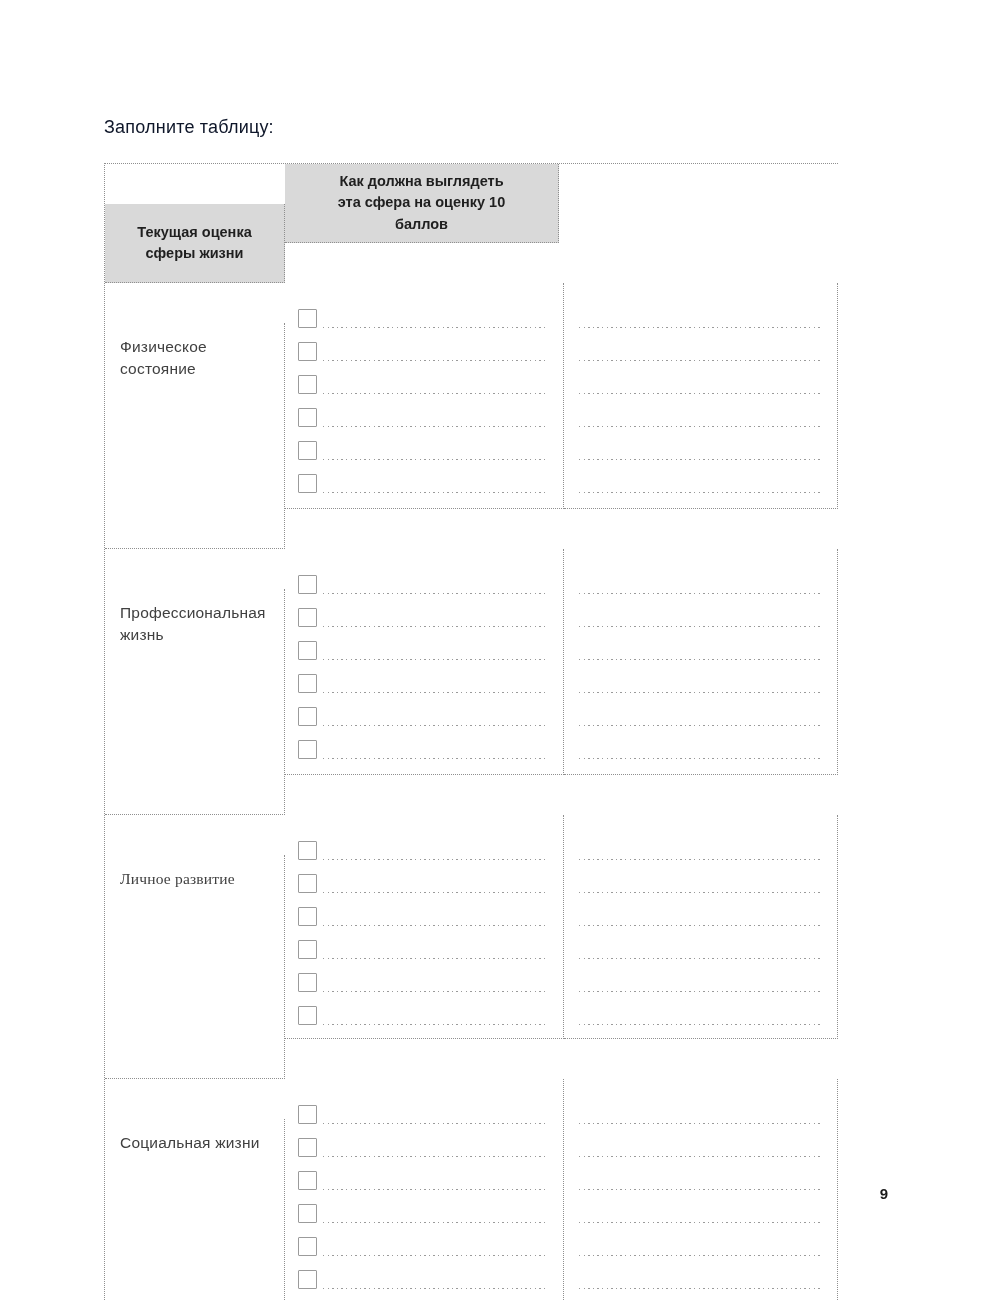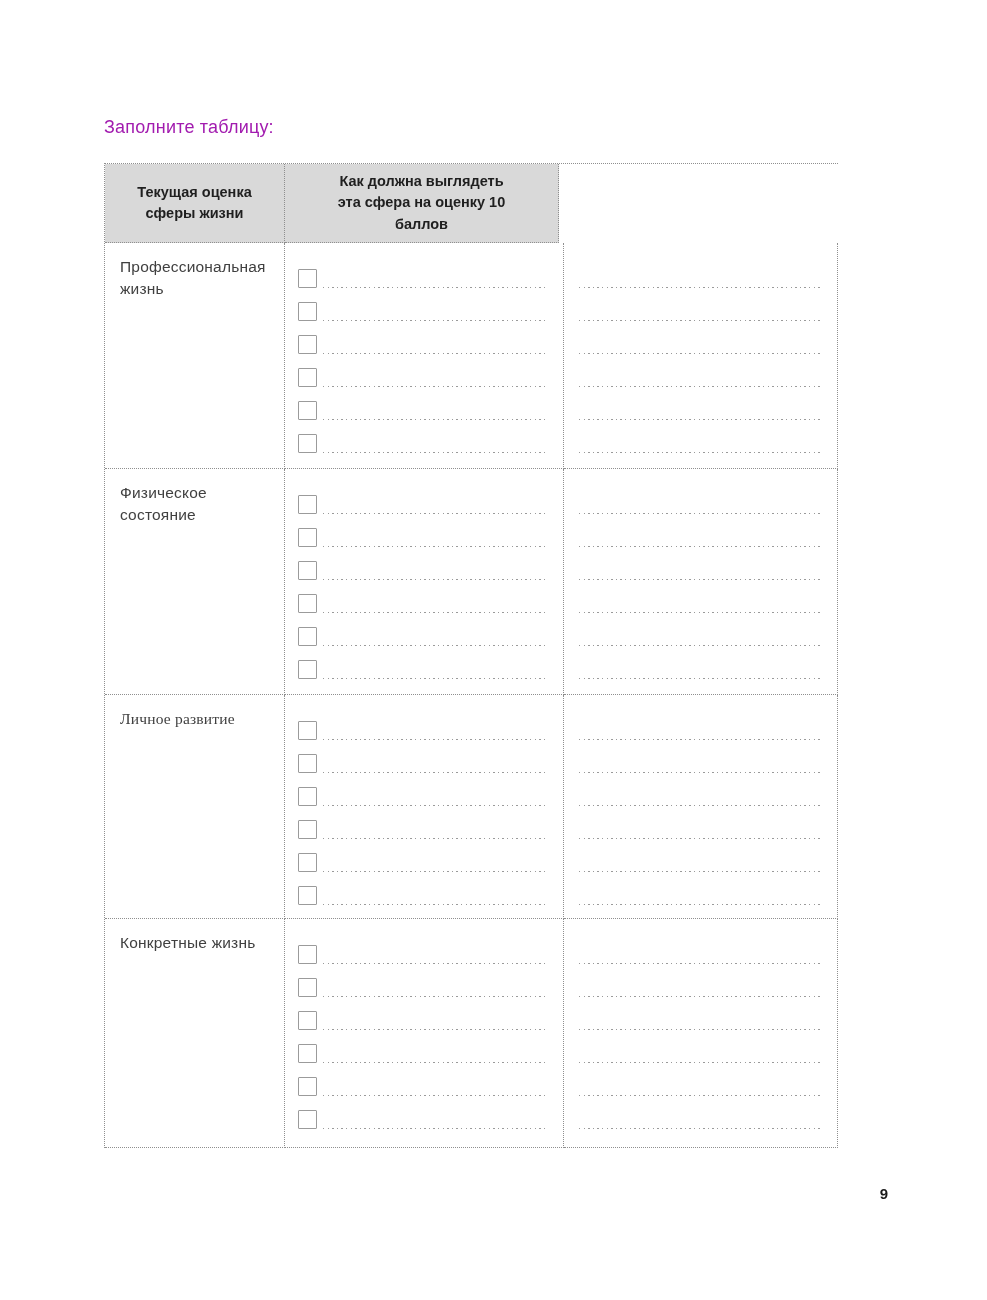--- a/index.html
+++ b/index.html
@@ -12,36 +12,36 @@
   }
   .page {
     position: absolute; inset: 0;
     background: #fff;
   }
   .instruction {
     position: absolute;
     left: 104px; top: 117px;
     font-size: 18px;
     font-weight: 400;
-    color: #a21caf;
+    color: #0f172a;
     letter-spacing: 0.2px;
   }
   .tbl {
     position: absolute;
     left: 104px; top: 163px;
     width: 734px;
     border-top: 1px dotted var(--dot);
     border-left: 1px dotted var(--dot);
   }
   .tr { display: flex; }
   .th, .td {
     border-right: 1px dotted var(--dot);
     border-bottom: 1px dotted var(--dot);
   }
-  .col1 { width: 180px; }
+  .col1 { width: 180px; margin-top: 40px; }
   .col2 { width: 280px; }
   .col3 { width: 274px; }
   .thead .th {
     height: 79px;
     background: var(--header-bg);
     display: flex; align-items: center; justify-content: center;
     text-align: center;
     font-size: 14.5px;
     font-weight: bold;
     color: #1f1f1f;
@@ -112,20 +112,60 @@
   <div class="tbl">
     <div class="tr thead">
       <div class="th col1">
         <span>Текущая оценка сферы жизни</span>
       </div>
       <div class="th col3">
         <span class="hwrap3">Как должна выглядеть эта сфера на оценку 10 баллов</span>
       </div>
     </div>
     <div id="table-body">
+  <div class="tr row-2">
+    <div class="td col1 label-cell">
+      <span>Физическое состояние</span>
+    </div>
+    <div class="td col2 pros-cell">
+            <div class="cb-item">
+              <span class="checkbox"></span>
+              <span class="wline"></span>
+            </div>
+            <div class="cb-item">
+              <span class="checkbox"></span>
+              <span class="wline"></span>
+            </div>
+            <div class="cb-item">
+              <span class="checkbox"></span>
+              <span class="wline"></span>
+            </div>
+            <div class="cb-item">
+              <span class="checkbox"></span>
+              <span class="wline"></span>
+            </div>
+            <div class="cb-item">
+              <span class="checkbox"></span>
+              <span class="wline"></span>
+            </div>
+            <div class="cb-item">
+              <span class="checkbox"></span>
+              <span class="wline"></span>
+            </div>
+          </div>
+    <div class="td col3 target-cell">
+            <div class="ans-line wline"></div>
+            <div class="ans-line wline"></div>
+            <div class="ans-line wline"></div>
+            <div class="ans-line wline"></div>
+            <div class="ans-line wline"></div>
+            <div class="ans-line wline"></div>
+          </div>
+  </div>
+
   <div class="tr row-1">
     <div class="td col1 label-cell">
       <span>Профессиональная жизнь</span>
     </div>
     <div class="td col2 pros-cell">
             <div class="cb-item">
               <span class="checkbox"></span>
               <span class="wline"></span>
             </div>
             <div class="cb-item">
@@ -152,60 +192,20 @@
     <div class="td col3 target-cell">
             <div class="ans-line wline"></div>
             <div class="ans-line wline"></div>
             <div class="ans-line wline"></div>
             <div class="ans-line wline"></div>
             <div class="ans-line wline"></div>
             <div class="ans-line wline"></div>
           </div>
   </div>
 
-  <div class="tr row-2">
-    <div class="td col1 label-cell">
-      <span>Физическое состояние</span>
-    </div>
-    <div class="td col2 pros-cell">
-            <div class="cb-item">
-              <span class="checkbox"></span>
-              <span class="wline"></span>
-            </div>
-            <div class="cb-item">
-              <span class="checkbox"></span>
-              <span class="wline"></span>
-            </div>
-            <div class="cb-item">
-              <span class="checkbox"></span>
-              <span class="wline"></span>
-            </div>
-            <div class="cb-item">
-              <span class="checkbox"></span>
-              <span class="wline"></span>
-            </div>
-            <div class="cb-item">
-              <span class="checkbox"></span>
-              <span class="wline"></span>
-            </div>
-            <div class="cb-item">
-              <span class="checkbox"></span>
-              <span class="wline"></span>
-            </div>
-          </div>
-    <div class="td col3 target-cell">
-            <div class="ans-line wline"></div>
-            <div class="ans-line wline"></div>
-            <div class="ans-line wline"></div>
-            <div class="ans-line wline"></div>
-            <div class="ans-line wline"></div>
-            <div class="ans-line wline"></div>
-          </div>
-  </div>
-
   <div class="tr row-3">
     <div class="td col1 label-cell">
       <span>Личное развитие</span>
     </div>
     <div class="td col2 pros-cell">
             <div class="cb-item">
               <span class="checkbox"></span>
               <span class="wline"></span>
             </div>
             <div class="cb-item">
@@ -234,21 +234,21 @@
             <div class="ans-line wline"></div>
             <div class="ans-line wline"></div>
             <div class="ans-line wline"></div>
             <div class="ans-line wline"></div>
             <div class="ans-line wline"></div>
           </div>
   </div>
 
   <div class="tr row-4">
     <div class="td col1 label-cell">
-      <span>Конкретные жизнь</span>
+      <span>Социальная жизни</span>
     </div>
     <div class="td col2 pros-cell">
             <div class="cb-item">
               <span class="checkbox"></span>
               <span class="wline"></span>
             </div>
             <div class="cb-item">
               <span class="checkbox"></span>
               <span class="wline"></span>
             </div>

